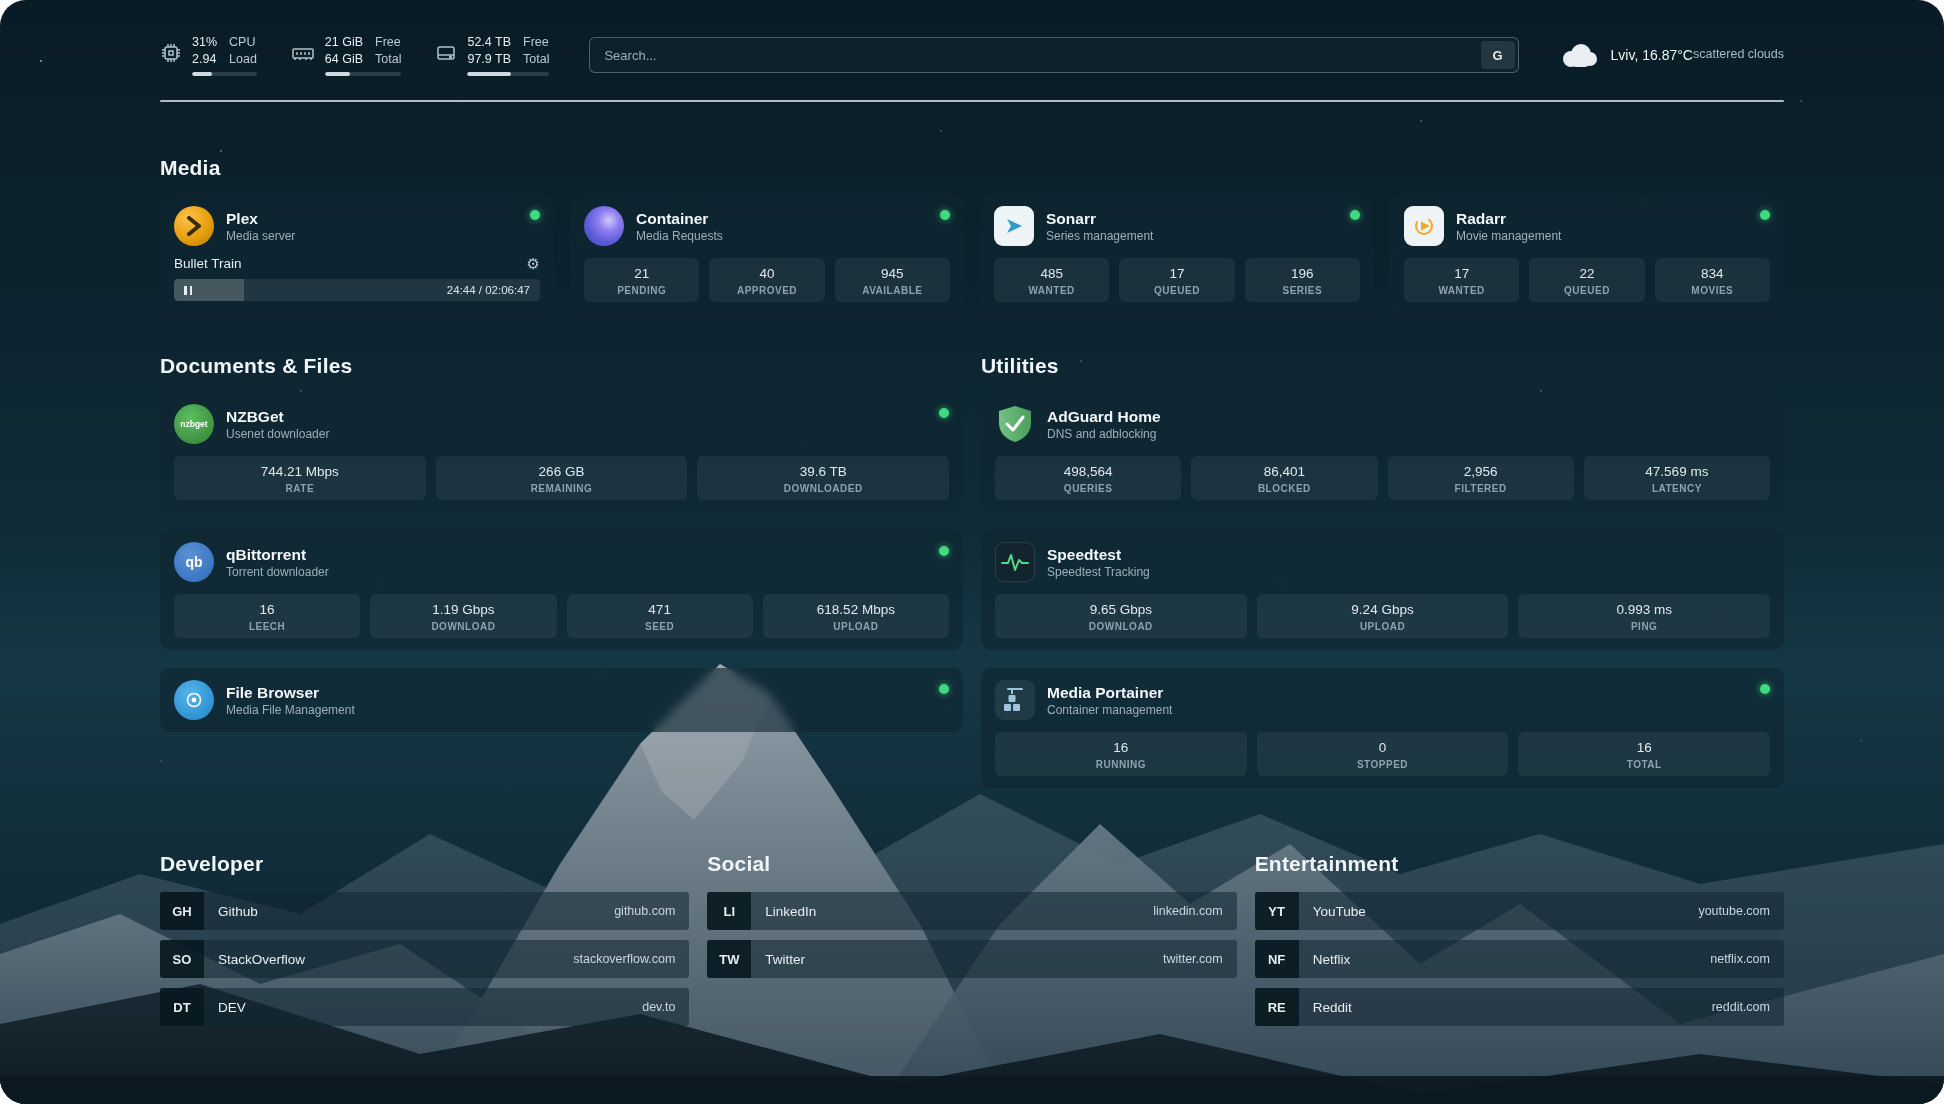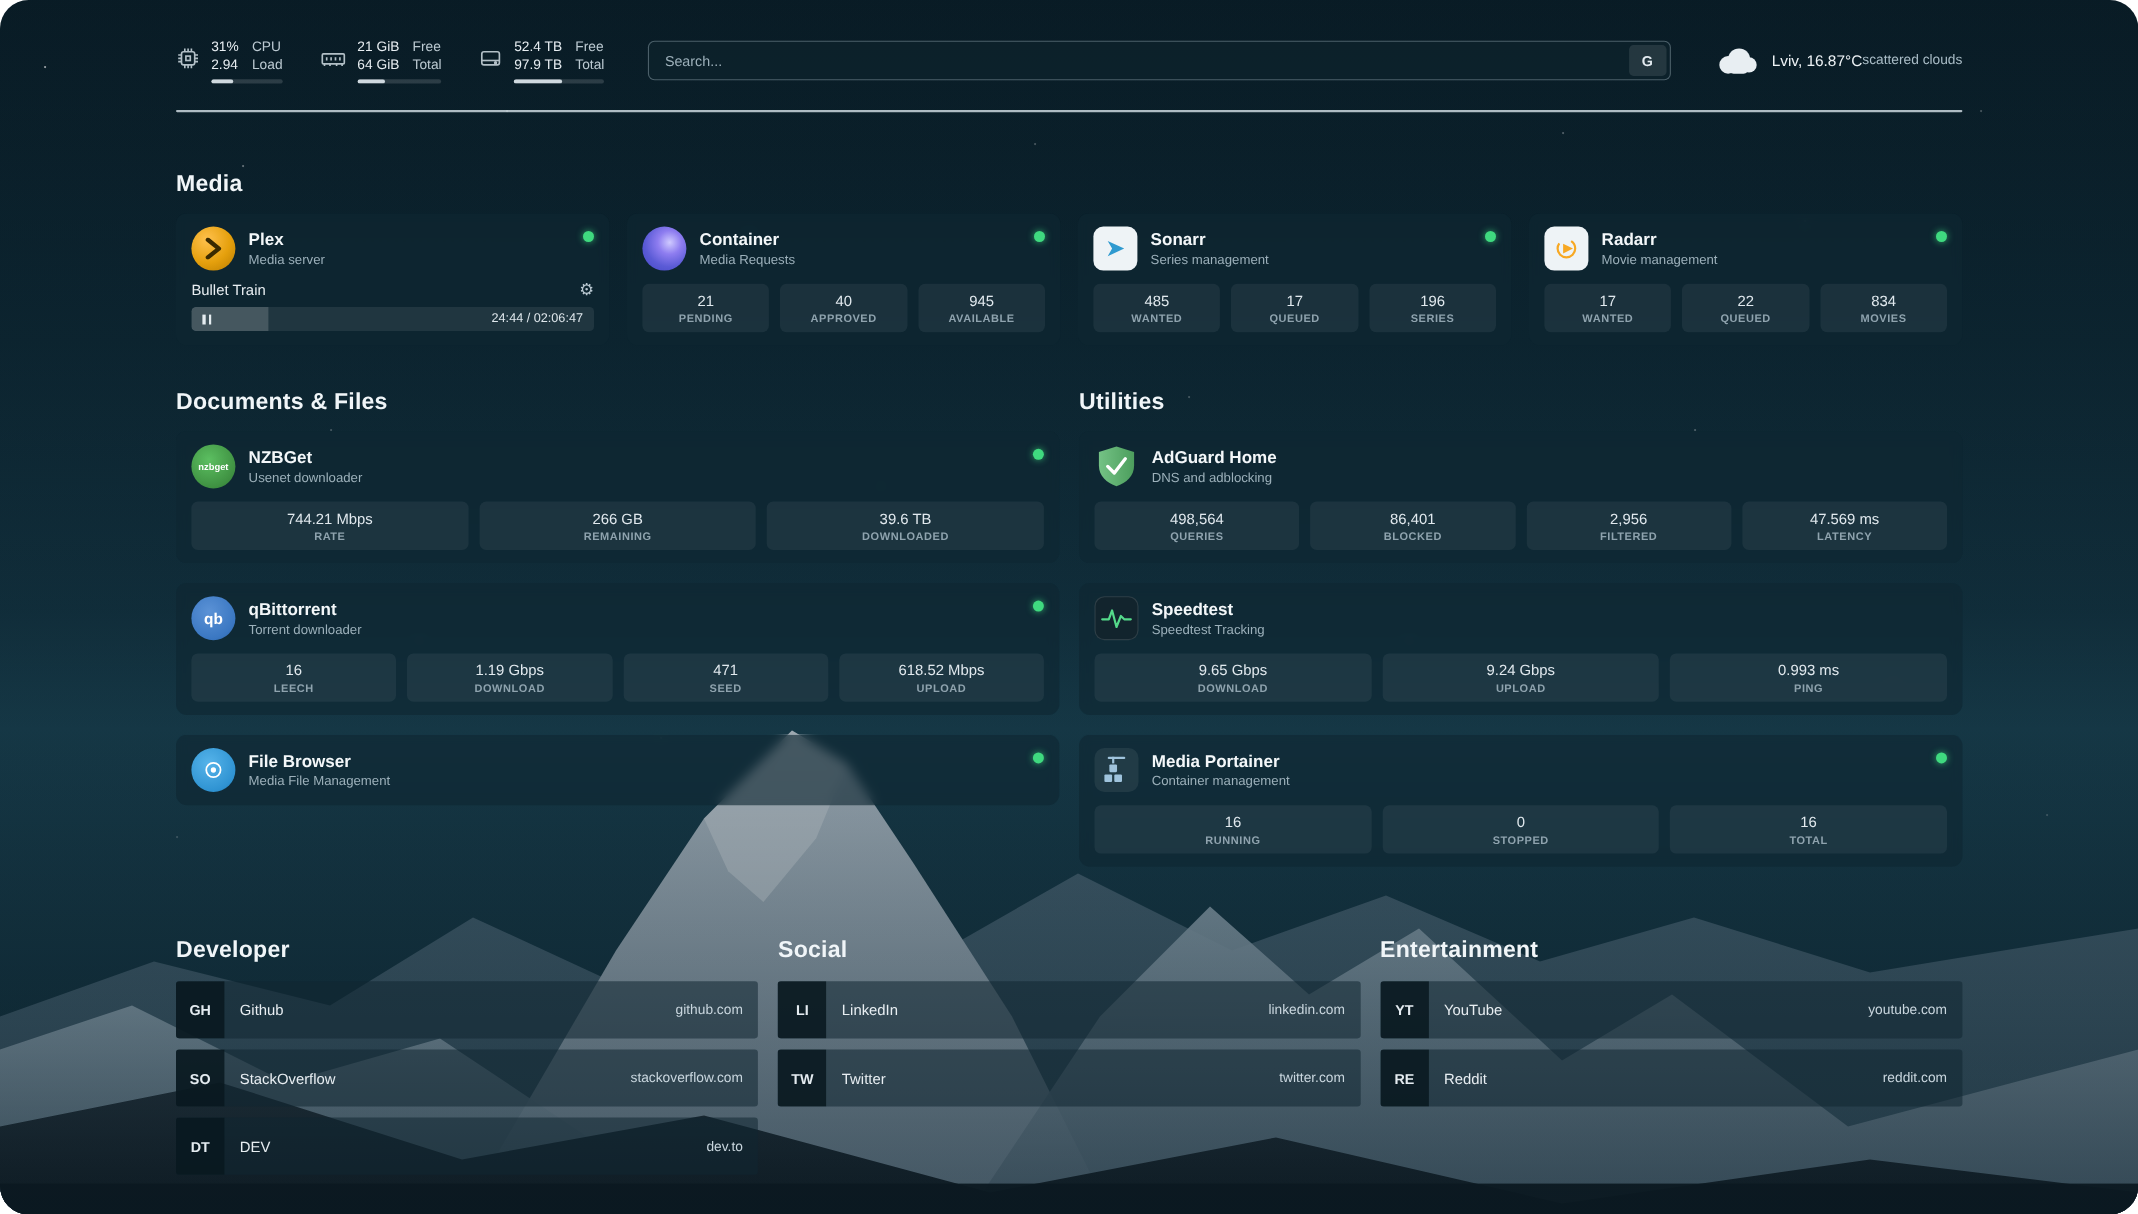--- a/index.html
+++ b/index.html
@@ -95,21 +95,21 @@
   .gear { margin-left:auto; color:#b9c8d1; font-size:15px; cursor:pointer; line-height:1; }
   .player-bar { position:relative; margin-top:8px; height:22px; border-radius:4px; background:rgba(255,255,255,.08); overflow:hidden; display:flex; align-items:center; }
   .player-fill { position:absolute; left:0; top:0; bottom:0; width:19%; background:rgba(255,255,255,.17); border-radius:4px 0 0 4px; }
   .pause-btn { position:relative; display:flex; gap:3px; margin-left:10px; cursor:pointer; }
   .pause-btn span { width:2.5px; height:9px; background:#e6edf1; display:block; }
   .player-time { position:relative; margin-left:auto; margin-right:10px; font-size:11.5px; color:#dfe7ec; }
   
   .bookmarks { display:grid; grid-template-columns:1fr 1fr 1fr; gap:18px; margin-top:46px; }
   .bm-title { margin:0 0 16px; }
   .bm-row {
-    display:flex; align-items:center; height:52px; margin-bottom:10px; border-radius:3px;
+    display:flex; align-items:center; height:38px; margin-bottom:10px; border-radius:3px;
     background:rgba(16,38,49,.55); overflow:hidden; cursor:pointer;
   }
   .bm-abbr { width:44px; height:100%; background:rgba(8,23,31,.85); color:#e4ebf0; font-size:13px; font-weight:700; display:flex; align-items:center; justify-content:center; flex:0 0 44px; }
   .bm-name { margin-left:14px; font-size:13.5px; color:#e8eef2; }
   .bm-url { margin-left:auto; margin-right:14px; font-size:12.5px; color:#c9d6de; }
 </style>
 </head>
 <body>
 
 <div class="app">
@@ -581,20 +581,25 @@
       </div>
 
       <div class="bm-col">
         <h2 class="section-title bm-title">Entertainment</h2>
         <div class="bm-row">
           <div class="bm-abbr">YT</div>
           <span class="bm-name">YouTube</span>
           <span class="bm-url">youtube.com</span>
         </div>
         <div class="bm-row">
+          <div class="bm-abbr">NF</div>
+          <span class="bm-name">Netflix</span>
+          <span class="bm-url">netflix.com</span>
+        </div>
+        <div class="bm-row">
           <div class="bm-abbr">RE</div>
           <span class="bm-name">Reddit</span>
           <span class="bm-url">reddit.com</span>
         </div>
       </div>
     </div>
 
   </div>
 </div>
 

